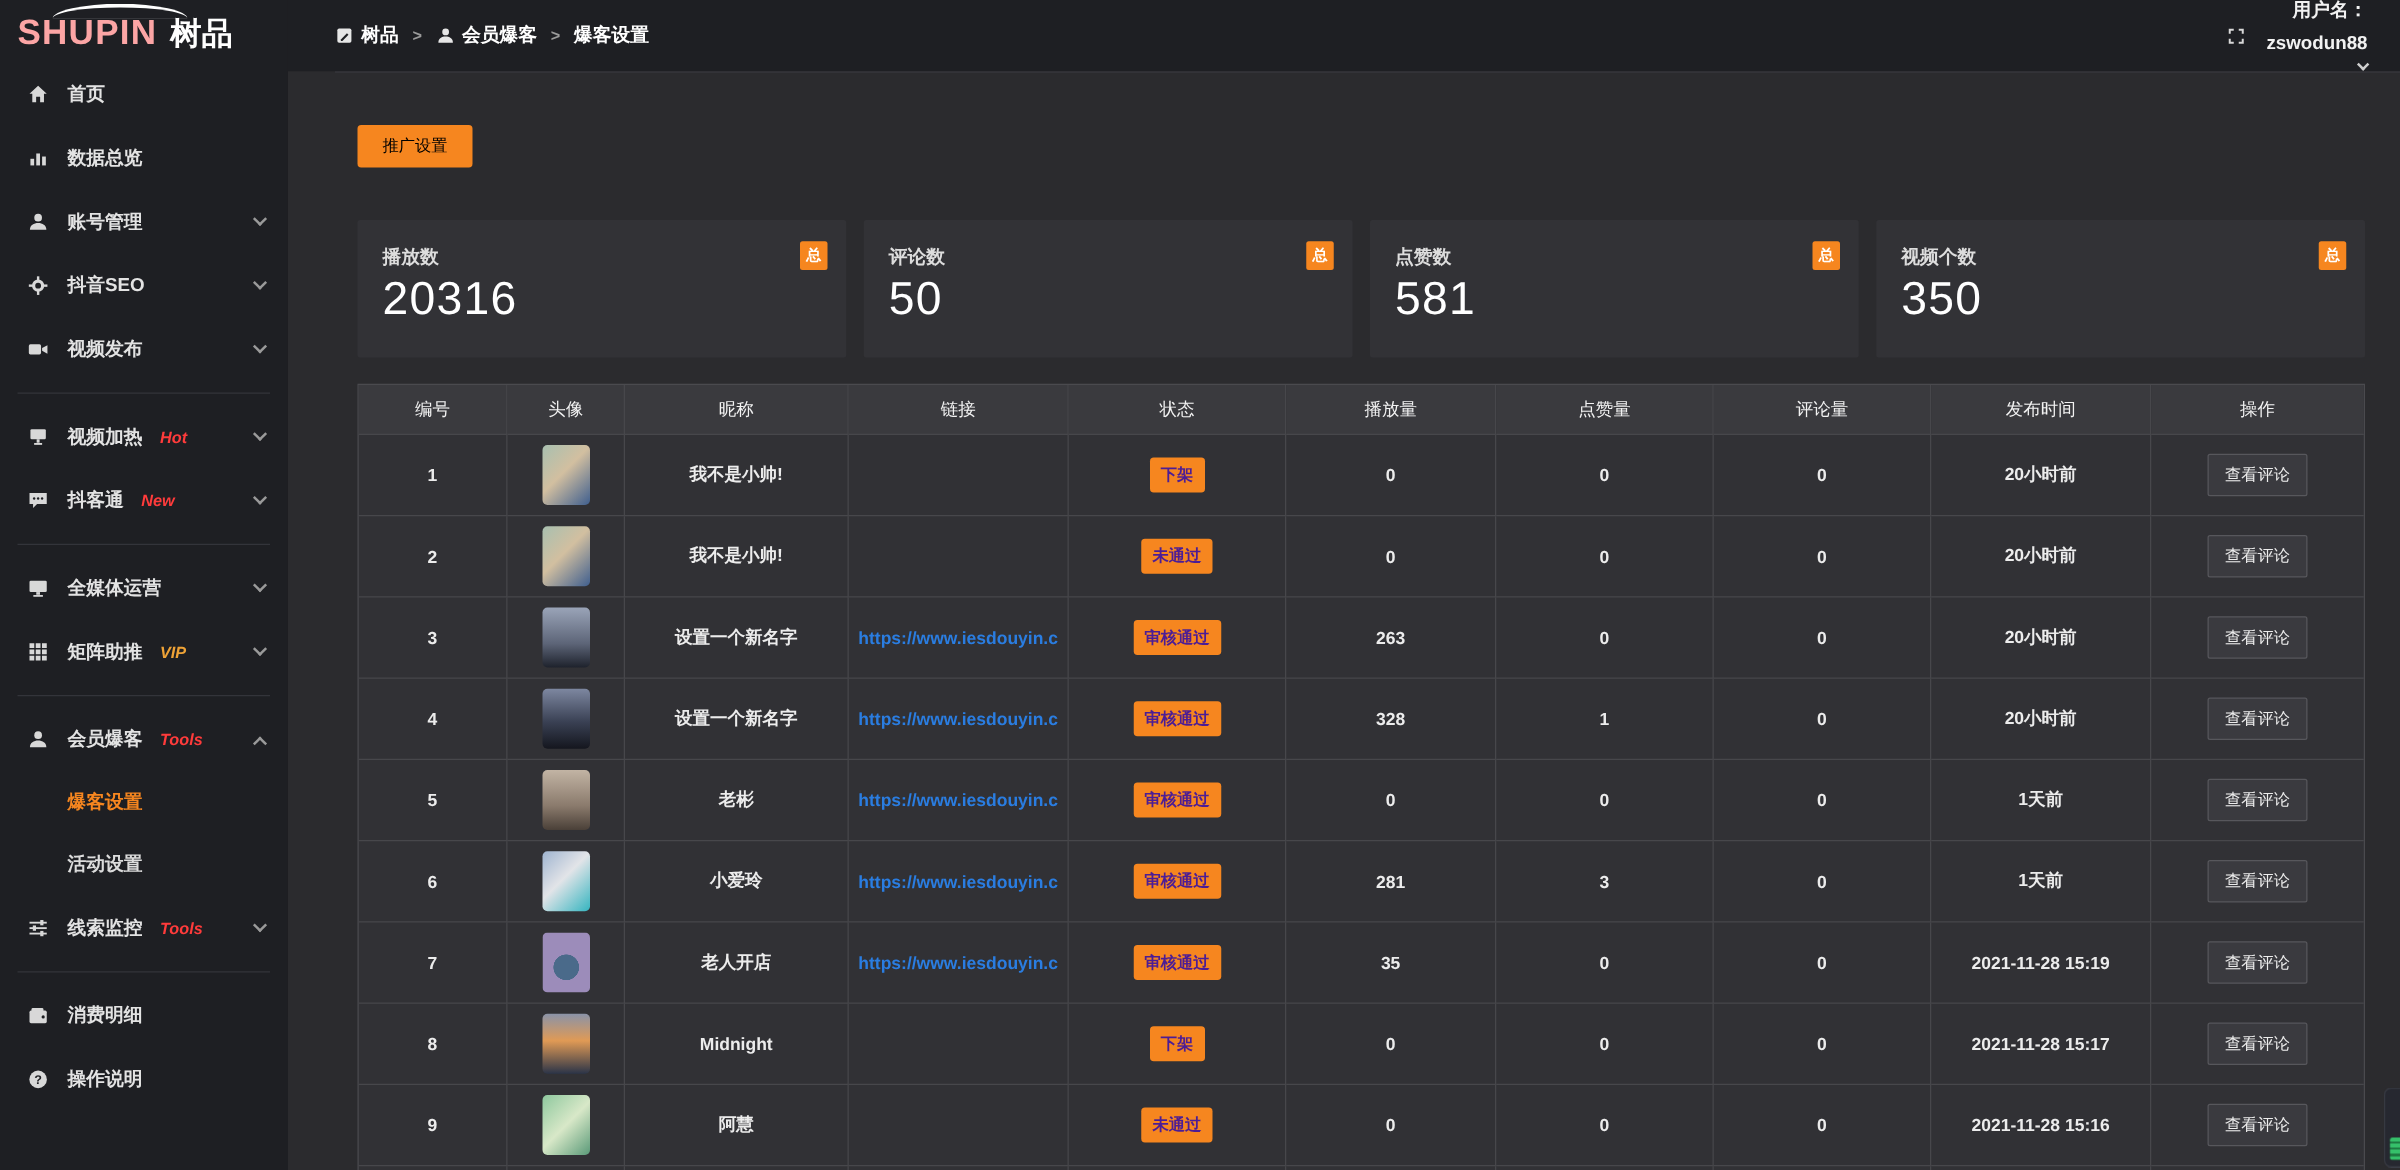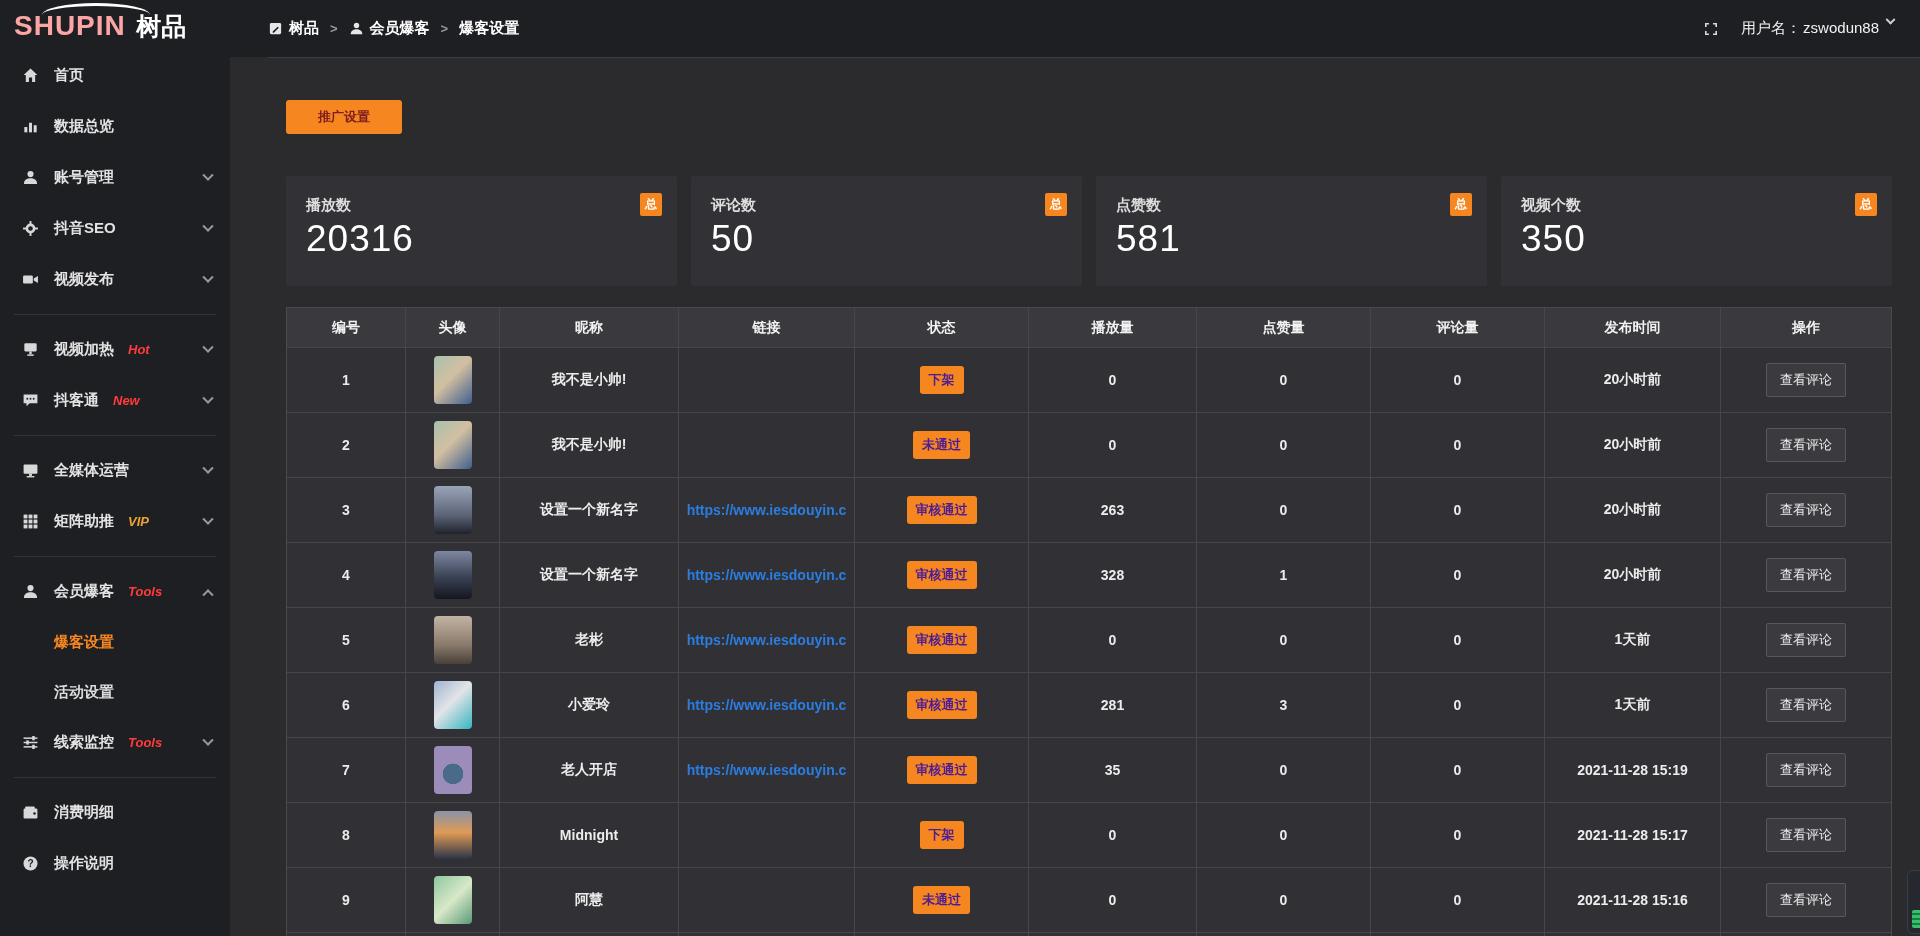--- a/index.html
+++ b/index.html
@@ -28,43 +28,43 @@
 
   
   .topbar { position:fixed; left:230px; top:0; right:0; height:57px; background:#1e1f23;
     display:flex; align-items:center; padding:0 26px 0 38px; z-index:4; }
   .crumbs { display:flex; align-items:center; gap:11px; }
   .crumb { display:flex; align-items:center; gap:6px; color:#fff; font-size:15px; font-weight:bold; cursor:pointer; }
   .crumb .icon { display:inline-flex; }
   .crumb-sep { color:#9a9a9a; font-size:13px; font-weight:bold; }
   .topbar-right { margin-left:auto; display:flex; align-items:center; gap:22px; }
   .fs-icon { display:inline-flex; cursor:pointer; }
-  .username { color:#f2f2f2; font-size:15px; font-weight:normal; display:flex; align-items:flex-start; gap:8px; cursor:pointer; }
+  .username { color:#f2f2f2; font-size:15px; font-weight:bold; display:flex; align-items:flex-end; gap:8px; cursor:pointer;flex-direction:column; }
   .username .chev { margin-left:0; width:7px; height:7px; border-color:#cfcfcf; }
 
   
   .main { margin-left:230px; margin-top:57px; height:879px; padding:0 28px 0 56px; position:relative; }
   .hairline { position:absolute; top:0; left:38px; right:0; border-top:1px solid #3c3d42; }
-  .promo-btn { margin-top:43px; background:#f6861f; color:#7f1d1d; border:none; font-size:13px;
-    font-weight:bold; padding:8px 32px; border-radius:3px; cursor:pointer;
+  .promo-btn { margin-top:43px; background:#f6861f; color:#000000; border:none; font-size:13px;
+    font-weight:normal; padding:8px 20px; border-radius:3px; cursor:pointer;
     font-family:"Liberation Sans","DejaVu Sans",sans-serif; }
   .stat-row { margin-top:42px; width:1606px; display:flex; gap:14px; }
   .card { flex:1; height:110px; background:#323236; border-radius:2px; position:relative; padding:20px 18px 0 20px; }
   .card-label { color:#dddddd; font-size:15px; font-weight:bold; }
   .card-value { color:#ffffff; font-size:37px; margin-top:3px; letter-spacing:1px; }
   .card-badge { position:absolute; top:17px; right:15px; background:#f6861f; color:#fff;
     font-size:12px; font-weight:bold; padding:3px 5px; border-radius:2px; }
 
   
   .table { margin-top:21px; width:1606px; border:1px solid #4a4a4e; background:#313135; }
   .tr { display:grid; grid-template-columns:119px 94px 179px 176px 174px 168px 174px 174px 176px 170px; }
   .td, .th { border-right:1px solid #47474b; border-bottom:1px solid #47474b;
     display:flex; align-items:center; justify-content:center; overflow:hidden; }
   .td:last-child, .th:last-child { border-right:none; }
-  .th { height:40px; background:#3a3a3e; color:#f2f2f2; font-size:14px; font-weight:bold; }
+  .th { height:40px; background:#3a3a3e; color:#f2f2f2; font-size:14px; font-weight:normal; }
   .td { height:65px; color:#ececec; font-size:14px; font-weight:bold; }
   .avatar { width:38px; height:48px; border-radius:4px; }
   .av-boy    { background:linear-gradient(135deg,#a8c0b0 0%,#d2bfa0 45%,#3f5f8f 100%); }
   .av-sky3   { background:linear-gradient(180deg,#9aa4b8 0%,#5d6578 60%,#1e222c 100%); }
   .av-sky4   { background:linear-gradient(180deg,#7d87a0 0%,#3a4154 55%,#14161e 100%); }
   .av-man    { background:linear-gradient(180deg,#c2b4a4 0%,#8a7a6c 60%,#4a4038 100%); }
   .av-girl   { background:linear-gradient(135deg,#9fb4d0 0%,#e2e4e8 45%,#35b5c0 100%); }
   .av-purple { background:radial-gradient(circle at 50% 58%,#4a6a8a 0 30%,transparent 31%),#9c8cba; }
   .av-sunset { background:linear-gradient(180deg,#8a93a8 0%,#e09a55 45%,#2b3448 100%); }
   .av-green  { background:linear-gradient(135deg,#8ec89e 0%,#d8e8c8 50%,#5a9a78 100%); }

